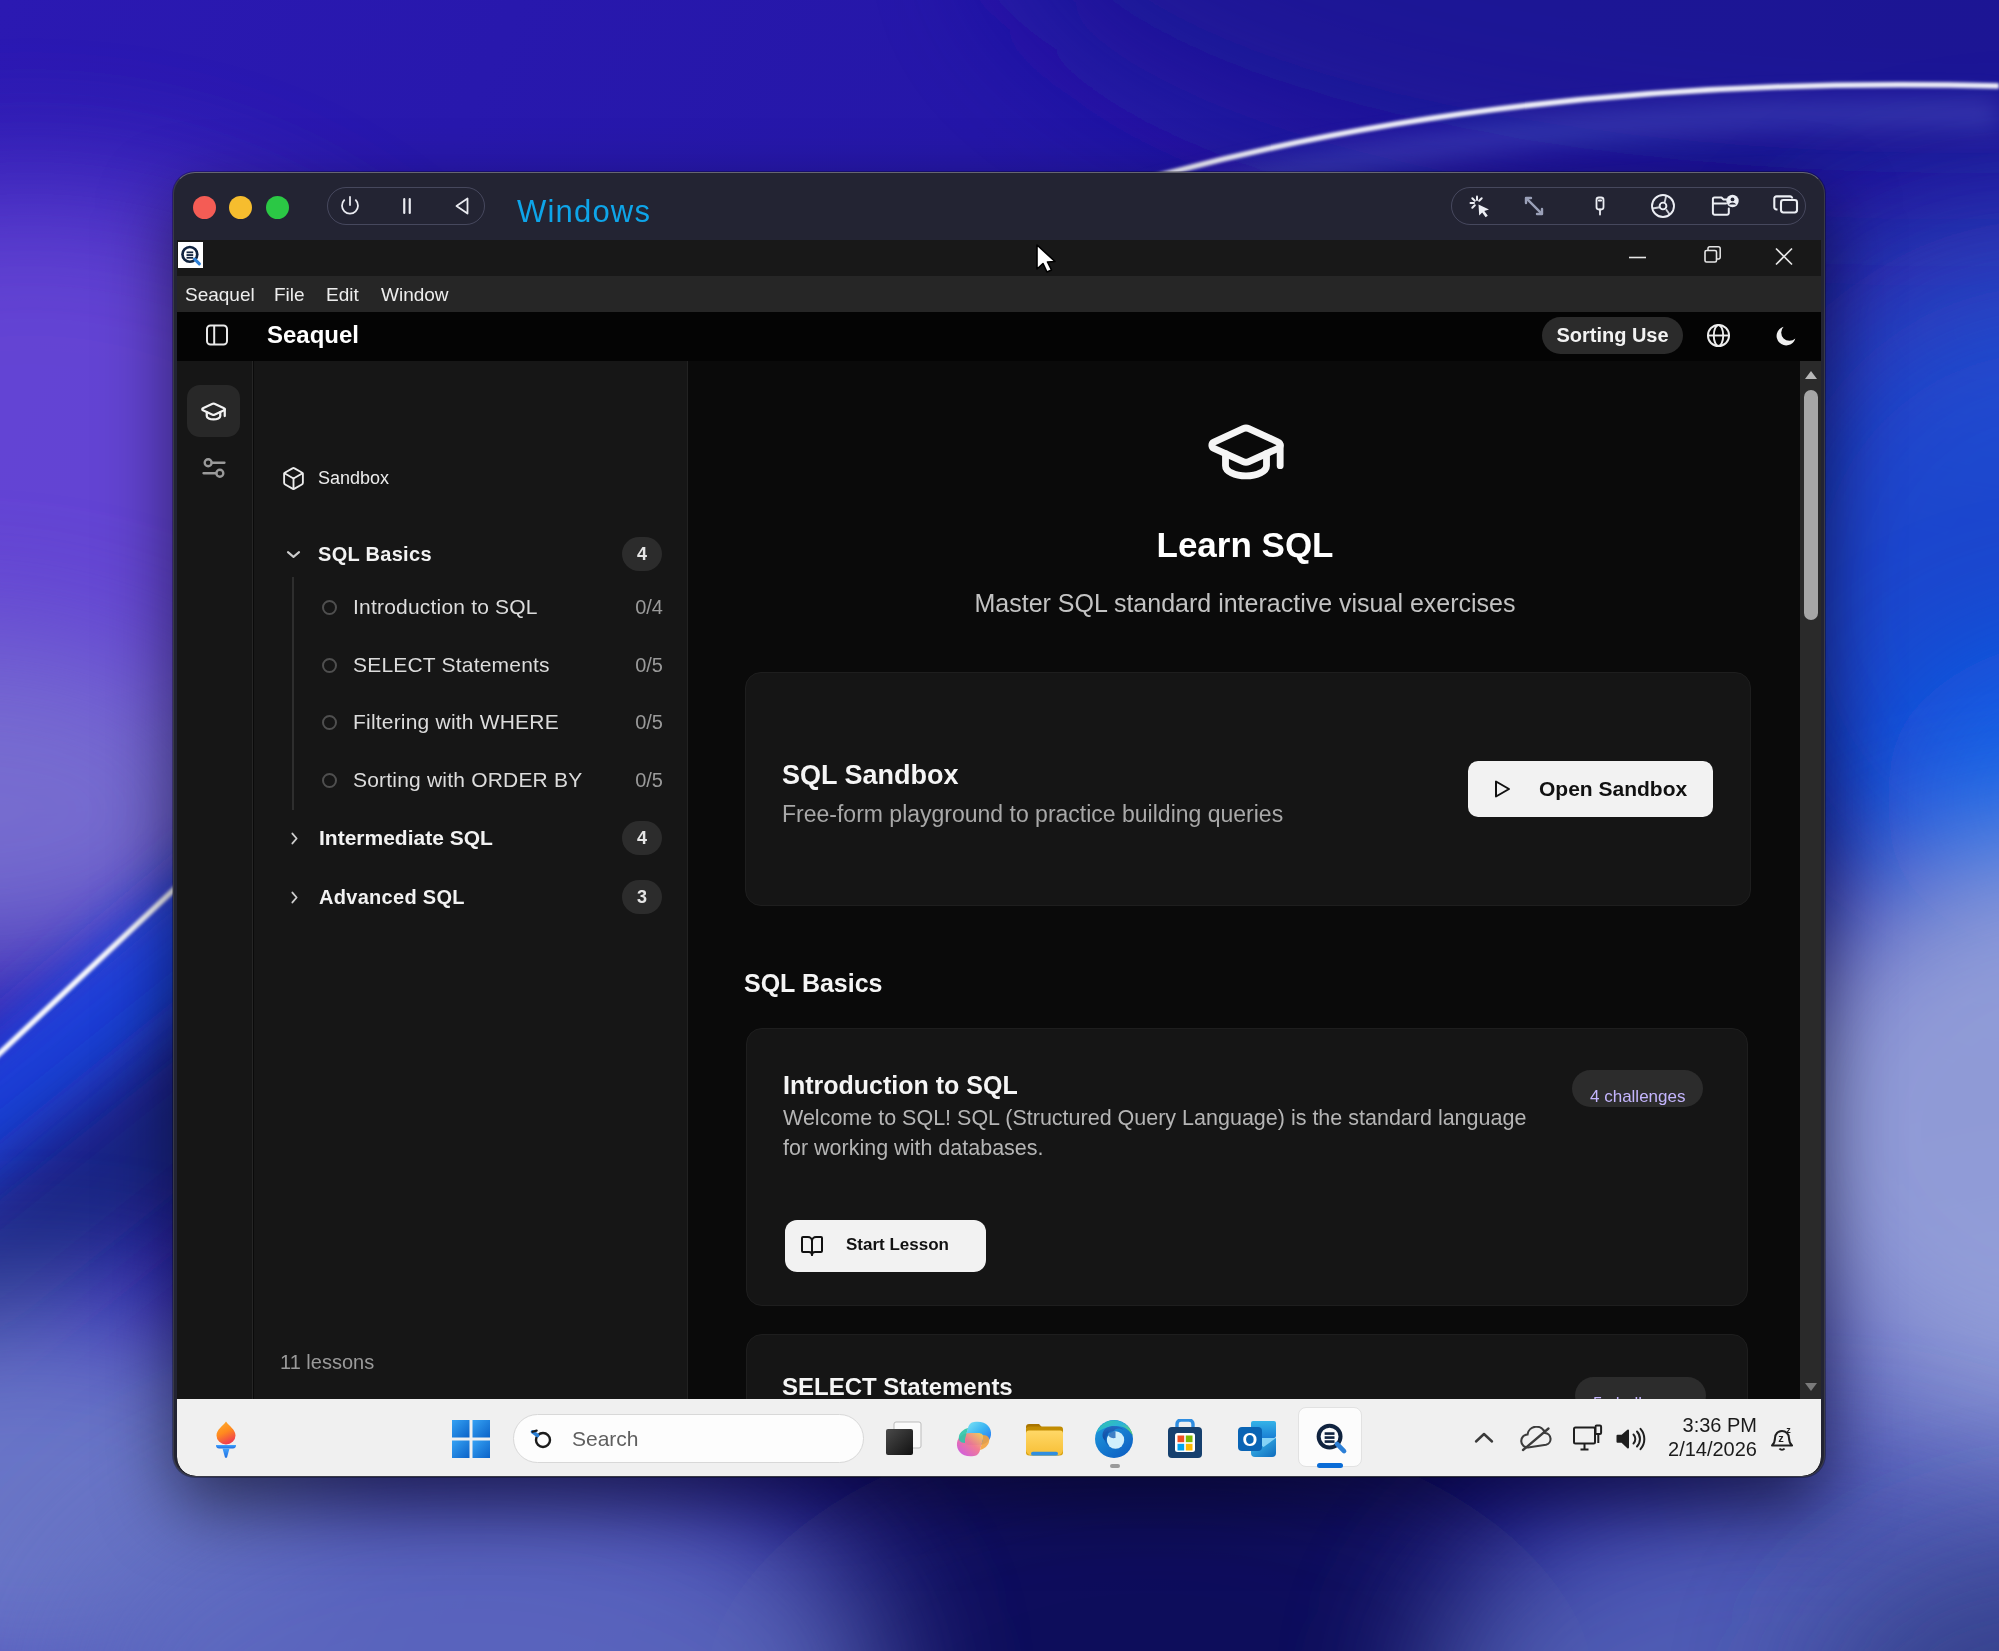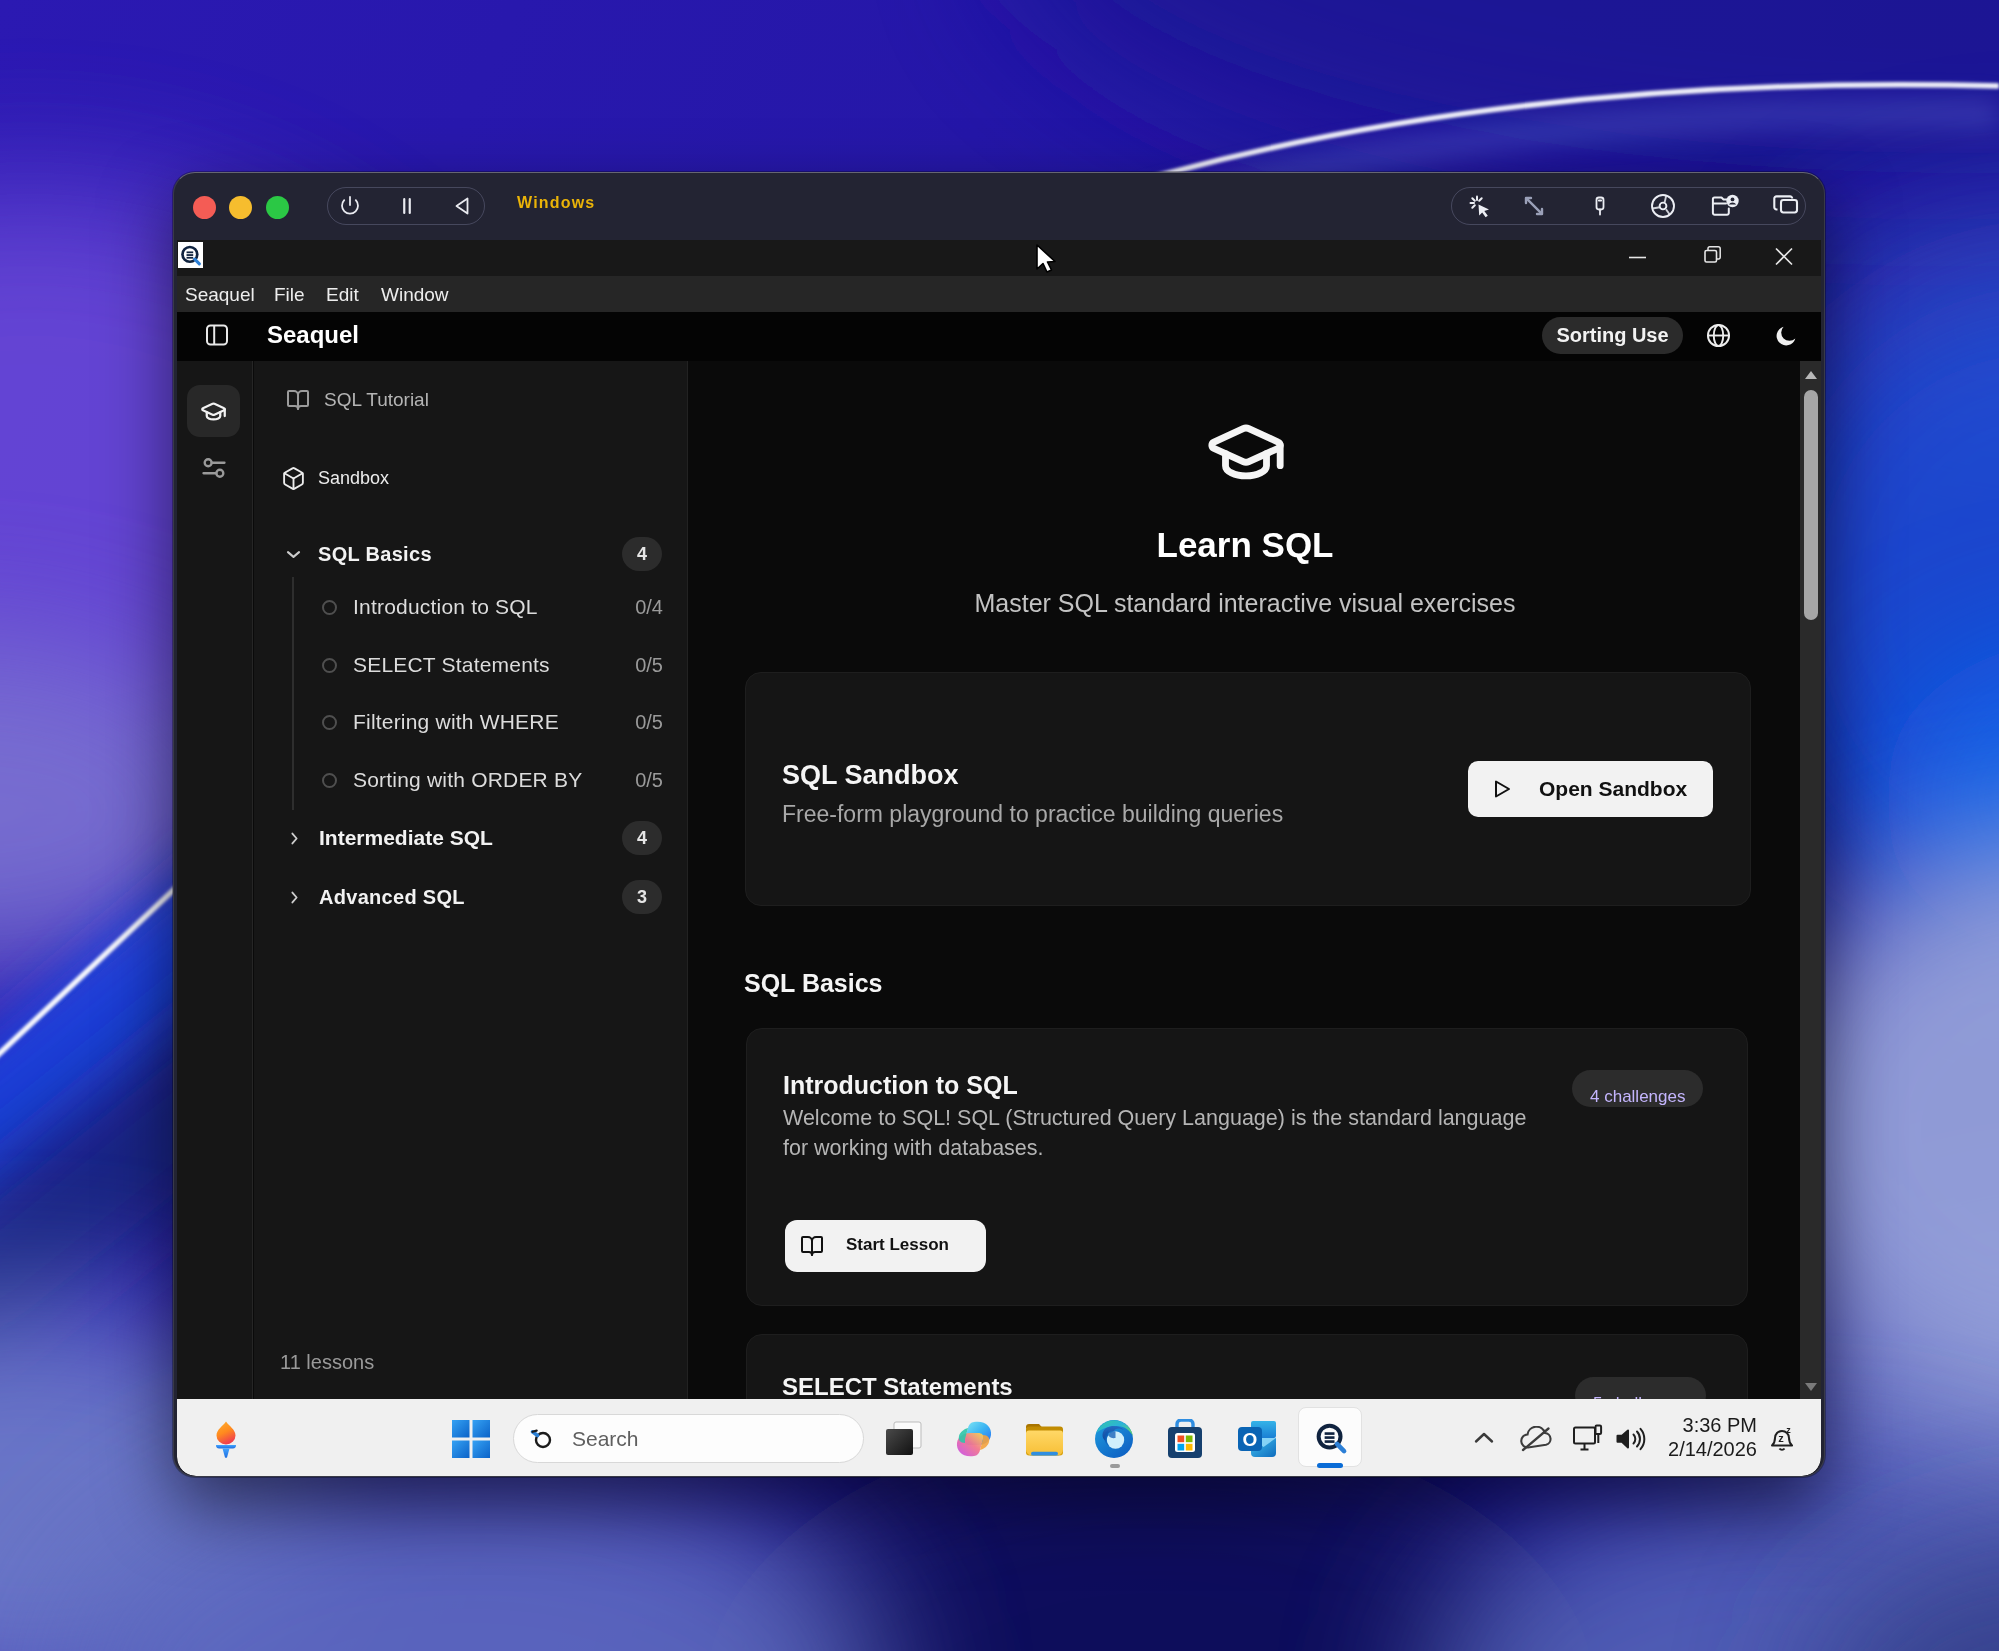--- a/index.html
+++ b/index.html
@@ -12,21 +12,21 @@
            border:1px solid rgba(255,255,255,.10); border-top-color:rgba(255,255,255,.30);
            box-shadow:0 30px 70px rgba(0,0,10,.55), 0 0 0 1px rgba(0,0,0,.30); }
   .tl { width:23px; height:23px; border-radius:50%; top:23px; }
   #tl-r { left:19px; background:#f45c55; }
   #tl-y { left:55px; background:#f6bd2e; }
   #tl-g { left:92px; background:#2bc845; }
   .vmpill { top:14px; height:38px; border-radius:19px; border:1px solid rgba(160,166,205,.28); }
   .vmpill svg { position:absolute; top:50%; transform:translateY(-50%); }
   #pill-l { left:153px; width:158px; }
   #pill-r { left:1277px; width:355px; }
-  #vmtitle { left:343px; top:21px; color:#eab308; font-size:16px; font-weight:bold; letter-spacing:1.2px; }
+  #vmtitle { left:343px; top:21px; color:#0ea5e9; font-size:31px; font-weight:normal; letter-spacing:1.2px; }
   
   #screen { left:3px; top:67px; width:1644px; height:1236px; background:#0a0a0a; border-radius:0 0 19px 19px; overflow:hidden; }
   
   #apptb { left:0; top:0; width:1644px; height:36px; background:#181818; }
   #appicon { left:1px; top:2px; width:25px; height:26px; background:#fff; }
   
   #menubar { left:0; top:36px; width:1644px; height:36px; background:#262626; color:#ededed; font-size:19px; }
   #menubar span { position:absolute; top:8px; }
   
   #apphdr { left:0; top:72px; width:1644px; height:49px; background:#040404; }
@@ -207,27 +207,20 @@
         </svg>
       </div>
       <svg class="abs" style="left:23px;top:93px" width="28" height="28" viewBox="0 0 24 24" fill="none" stroke="#9a9a9a" stroke-width="2" stroke-linecap="round">
         <circle cx="7" cy="7.5" r="3"></circle>
           <path d="M10 7.5h11"></path>
         <circle cx="17" cy="16.5" r="3"></circle>
           <path d="M3 16.5h11"></path>
       </svg>
     </div>
     <div id="sidebar" class="abs">
-      <div class="sbrow" style="top:20px">
-        <svg style="margin-left:32px" width="24" height="24" viewBox="0 0 24 24" fill="none" stroke="#9c9c9c" stroke-width="2" stroke-linecap="round" stroke-linejoin="round">
-          <path d="M12 7v14"></path>
-            <path d="M3 18a1 1 0 0 1-1-1V4a1 1 0 0 1 1-1h5a4 4 0 0 1 4 4 4 4 0 0 1 4-4h5a1 1 0 0 1 1 1v13a1 1 0 0 1-1 1h-6a3 3 0 0 0-3 3 3 3 0 0 0-3-3z"></path>
-        </svg>
-        <span style="margin-left:14px;font-size:19px;color:#b4b4b4">SQL Tutorial</span>
-      </div>
       <div class="sbrow" style="top:98px">
         <svg style="margin-left:27px" width="25" height="25" viewBox="0 0 24 24" fill="none" stroke="#ececec" stroke-width="1.8" stroke-linecap="round" stroke-linejoin="round">
           <path d="M21 8a2 2 0 0 0-1-1.73l-7-4a2 2 0 0 0-2 0l-7 4A2 2 0 0 0 3 8v8a2 2 0 0 0 1 1.73l7 4a2 2 0 0 0 2 0l7-4A2 2 0 0 0 21 16Z"></path>
           <path d="m3.3 7 8.7 5 8.7-5"></path>
             <path d="M12 22V12"></path>
         </svg>
         <span style="margin-left:12px;font-size:18px;color:#ececec">Sandbox</span>
       </div>
       <div class="sbrow" style="top:174px">
         <svg style="margin-left:30px" width="19" height="19" viewBox="0 0 24 24" fill="none" stroke="#cccccc" stroke-width="2.6" stroke-linecap="round" stroke-linejoin="round">

